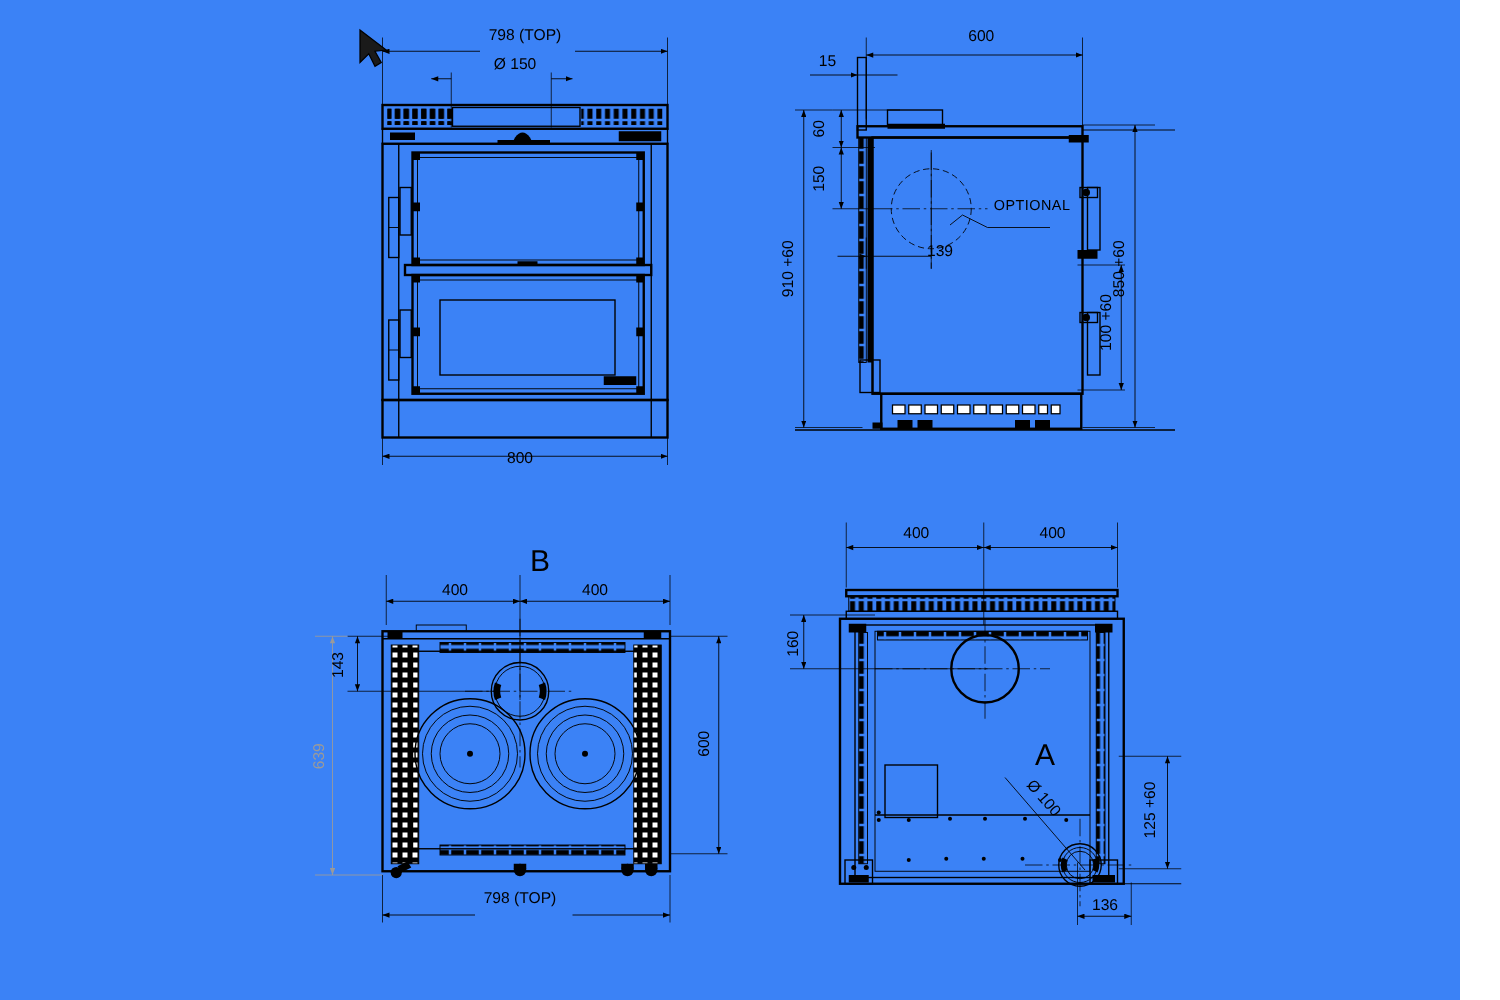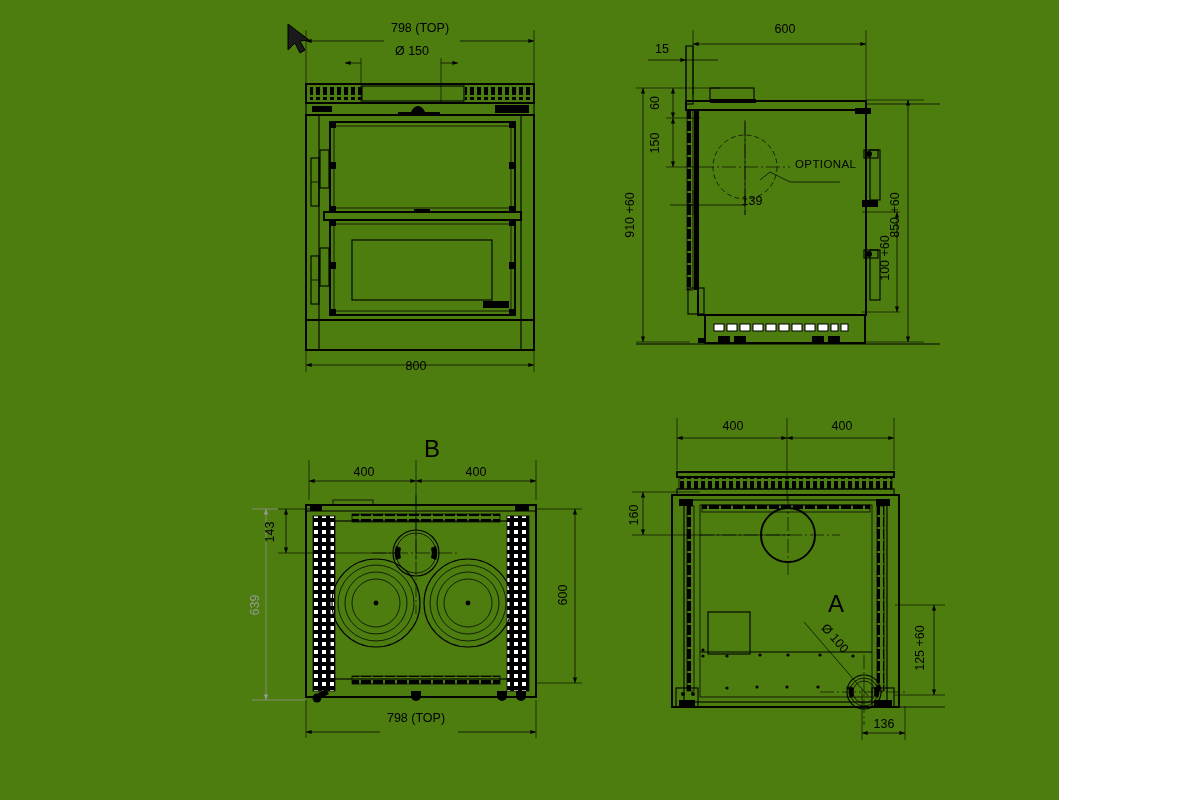--- a/index.html
+++ b/index.html
@@ -1,21 +1,21 @@
 <!DOCTYPE html>
 <html><head>
 <meta charset="utf-8">
 <style>
   html,body{margin:0;padding:0;background:#ffffff;}
   body{
     width:1200px;height:800px;overflow:hidden;
     font-family:"Liberation Sans", sans-serif;
     color:#000;
   }
-  #sheet{position:relative;width:1059px;height:800px;background:#4d7c0f;}
+  #sheet{position:relative;width:1168px;height:800px;background:#3b82f6;}
   svg.drawing{position:absolute;left:0;top:0;width:1200px;height:800px;}
   .dimtxt{font-family:"Liberation Sans", sans-serif;font-size:12.5px;fill:#000;}
   .dimtxt-grey{font-family:"Liberation Sans", sans-serif;font-size:12.5px;fill:#9a9a9a;}
   .viewlabel{font-family:"Liberation Sans", sans-serif;font-size:24px;fill:#000;}
   .optlabel{font-family:"Liberation Sans", sans-serif;font-size:11.5px;fill:#000;letter-spacing:.4px;}
   .ln{stroke:#000;fill:none;}
   .thin{stroke-width:.75;}
   .med{stroke-width:1.1;}
   .thick{stroke-width:1.9;}
   .dimline{stroke:#000;stroke-width:.7;fill:none;}

